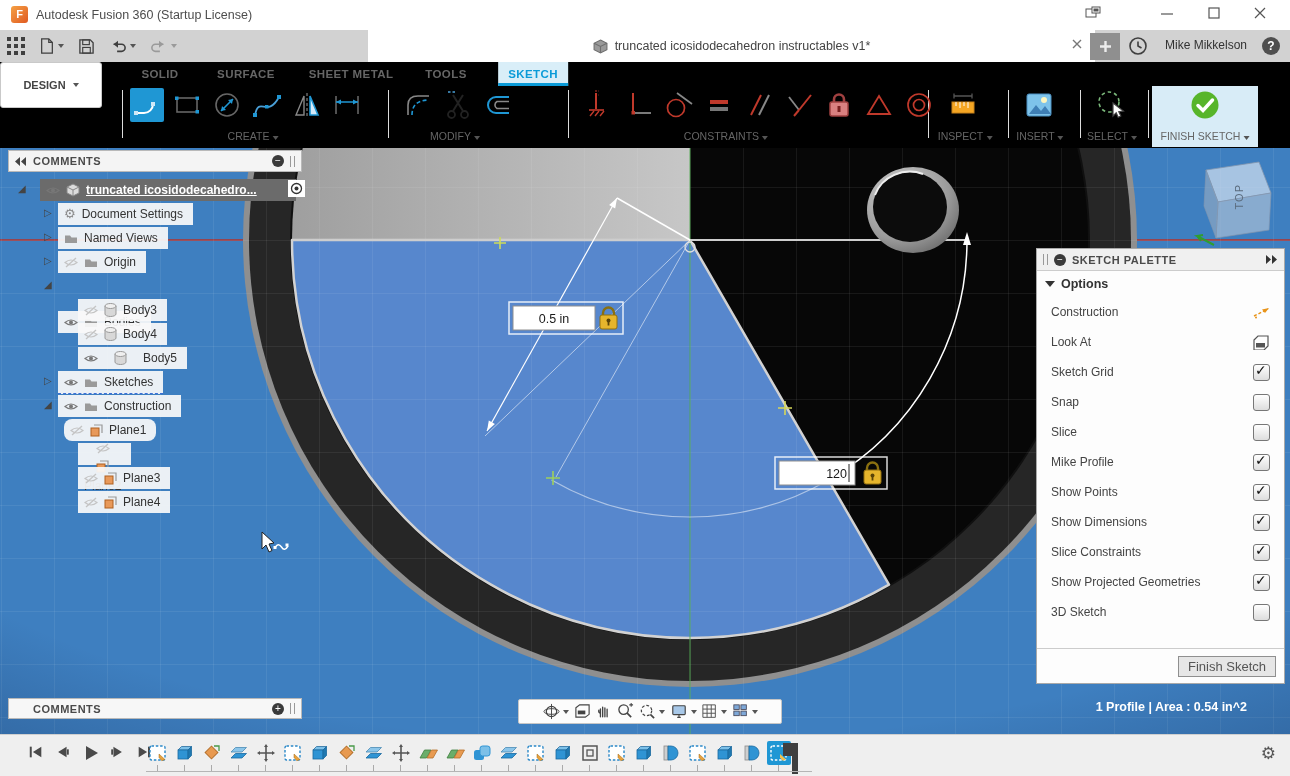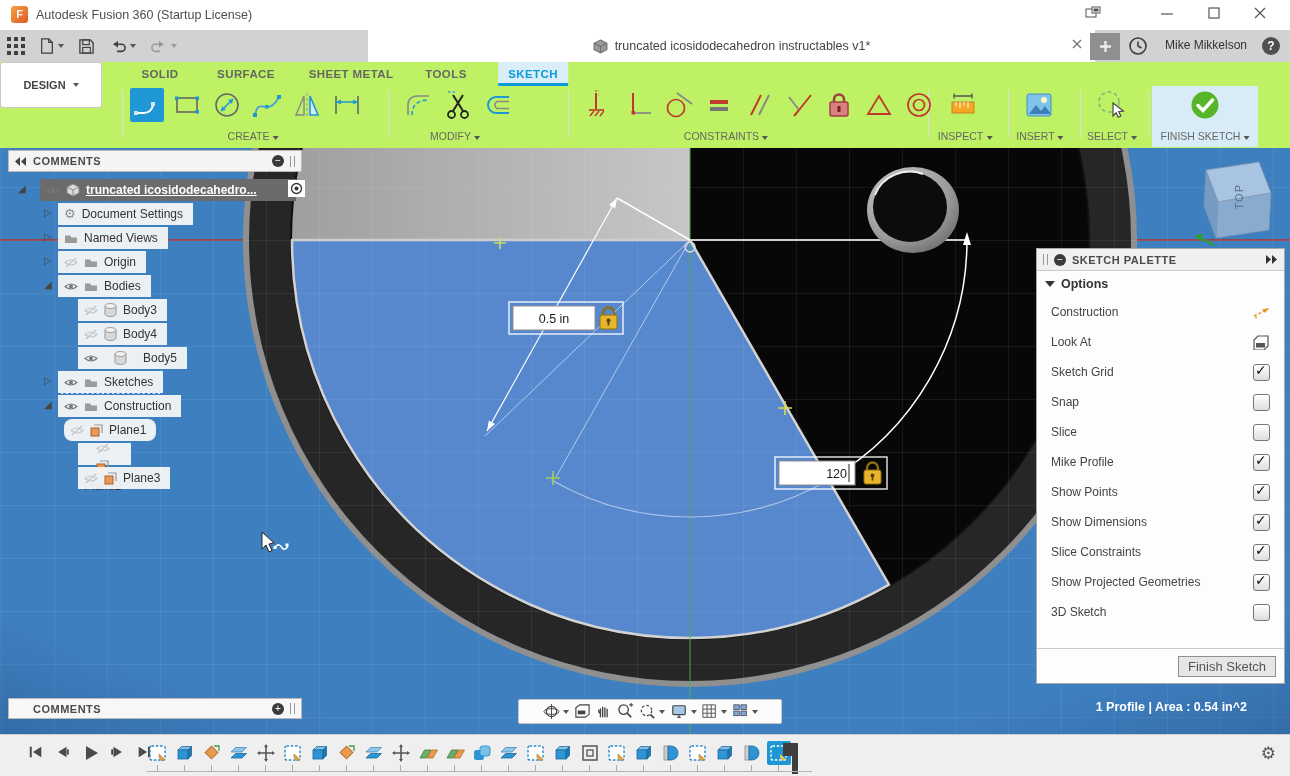--- a/index.html
+++ b/index.html
@@ -23,21 +23,21 @@
     align-items:center;justify-content:center;gap:7px;}
   #doc-tab-title{font-size:12.5px;color:#444;}
   #tab-close{position:absolute;right:10px;top:8px;width:14px;height:14px;}
   #new-tab-btn{left:1090px;top:33px;width:30px;height:27px;background:#8f8f8f;display:flex;
     align-items:center;justify-content:center;}
   #history-btn{left:1128px;top:36px;width:20px;height:20px;}
   #user-name{left:1160px;top:38px;width:92px;text-align:center;font-size:12px;color:#333;}
   #help-btn{left:1262px;top:37px;width:18px;height:18px;border-radius:50%;background:#4f4f4f;
     color:#fff;font-size:12px;font-weight:bold;text-align:center;line-height:18px;}
   
-  #ribbon{left:0;top:62px;width:1290px;height:86px;background:#bef264;border-bottom:1px solid #c9c9c9;}
+  #ribbon{left:0;top:62px;width:1290px;height:86px;background:#000000;border-bottom:1px solid #c9c9c9;}
   .rtab{position:absolute;top:0;height:24px;transform:translateX(-50%);font-size:11.5px;font-weight:bold;
     color:#666;letter-spacing:.4px;line-height:24px;padding:0 10px;}
   .rtab.active{color:#0a9bd8;background:#d9eef8;border-bottom:3px solid #0a9bd8;box-sizing:border-box;}
   #design-btn{left:14px;top:26px;width:100px;height:44px;background:#fff;border:1px solid #c9c9c9;
     border-radius:3px;display:flex;align-items:center;justify-content:center;font-size:11px;
     font-weight:bold;color:#444;gap:4px;}
   .tool-row{position:absolute;top:26px;height:38px;white-space:nowrap;}
   .tool{display:inline-block;width:34px;height:34px;margin-right:6px;vertical-align:top;border-radius:2px;}
   .grp{position:absolute;top:68px;transform:translateX(-50%);font-size:10.5px;color:#666;white-space:nowrap;}
   .vsep{position:absolute;top:28px;width:1px;height:48px;background:#ddd;}
@@ -496,21 +496,21 @@
           <span style="display: inline-flex; align-items: center;">
             <svg width="14" height="11" viewBox="0 0 14 11">
               <path d="M1 2.5 h5 l1.5 2 H13 V10 H1 z" fill="#9a9a9a"></path>
             </svg>
           </span>
           <span>Origin</span>
         </span>
       </div>
       <div class="b-row">
         <span class="arrow" style="left: 36px;">◢</span>
-        <span class="chip" style="left: 50px;">
+        <span class="chip" style="left: 50px; margin-top: 36px;">
           <span style="display: inline-flex; align-items: center;">
             <svg width="14" height="11" viewBox="0 0 14 11">
               <path d="M1 5.5 Q7 0.5 13 5.5 Q7 10.5 1 5.5 z" fill="none" stroke="#777" stroke-width="1.2"></path>
               <circle cx="7" cy="5.5" r="2" fill="#777"></circle>
             </svg>
           </span>
           <span style="display: inline-flex; align-items: center;">
             <svg width="14" height="11" viewBox="0 0 14 11">
               <path d="M1 2.5 h5 l1.5 2 H13 V10 H1 z" fill="#9a9a9a"></path>
             </svg>
@@ -645,20 +645,37 @@
               <line x1="2" y1="10" x2="12" y2="1" stroke="#c4c4c4" stroke-width="1.3"></line>
             </svg>
           </span>
           <span style="display: inline-flex; align-items: center;">
             <svg width="13" height="13" viewBox="0 0 13 13">
               <path d="M4 1 h8 v8" fill="none" stroke="#999" stroke-width="1.2"></path>
               <rect x="1" y="4" width="8" height="8" fill="#e8995a" stroke="#b06020"></rect>
             </svg>
           </span>
           <span>Plane3</span>
+        </span>
+      </div>
+      <div class="b-row">
+        <span class="chip" style="left: 70px;">
+          <span style="display: inline-flex; align-items: center;">
+            <svg width="14" height="11" viewBox="0 0 14 11">
+              <path d="M1 5.5 Q7 0.5 13 5.5 Q7 10.5 1 5.5 z" fill="none" stroke="#c4c4c4" stroke-width="1.2"></path>
+              <line x1="2" y1="10" x2="12" y2="1" stroke="#c4c4c4" stroke-width="1.3"></line>
+            </svg>
+          </span>
+          <span style="display: inline-flex; align-items: center;">
+            <svg width="13" height="13" viewBox="0 0 13 13">
+              <path d="M4 1 h8 v8" fill="none" stroke="#999" stroke-width="1.2"></path>
+              <rect x="1" y="4" width="8" height="8" fill="#e8995a" stroke="#b06020"></rect>
+            </svg>
+          </span>
+          <span>Plane4</span>
         </span>
       </div>
     </div>
 <div id="doc-radio" class="abs">
   <svg width="13" height="13" viewBox="0 0 13 13">
         <circle cx="6.5" cy="6.5" r="5" fill="none" stroke="#333" stroke-width="1.3"></circle>
         <circle cx="6.5" cy="6.5" r="2" fill="#333"></circle>
       </svg>
 </div>
 

